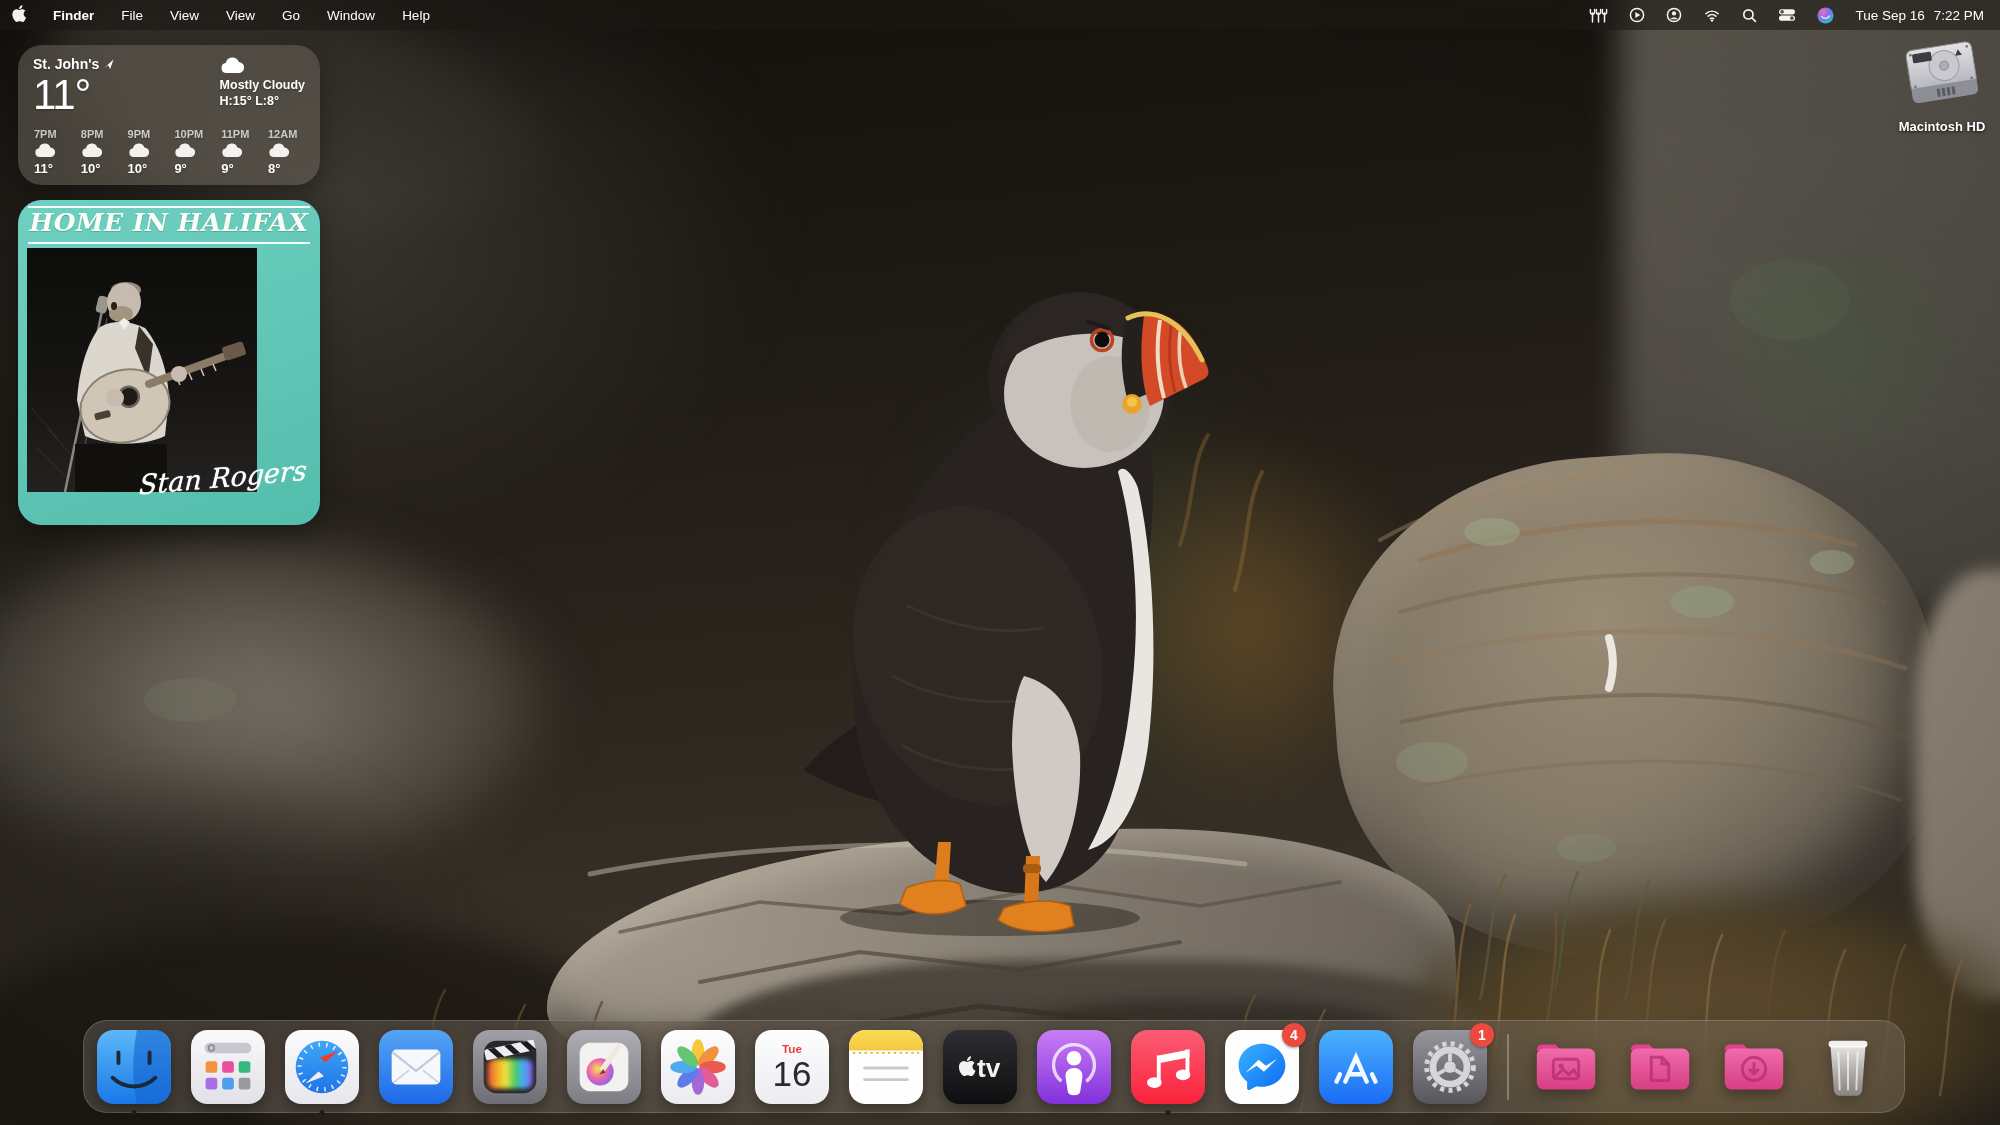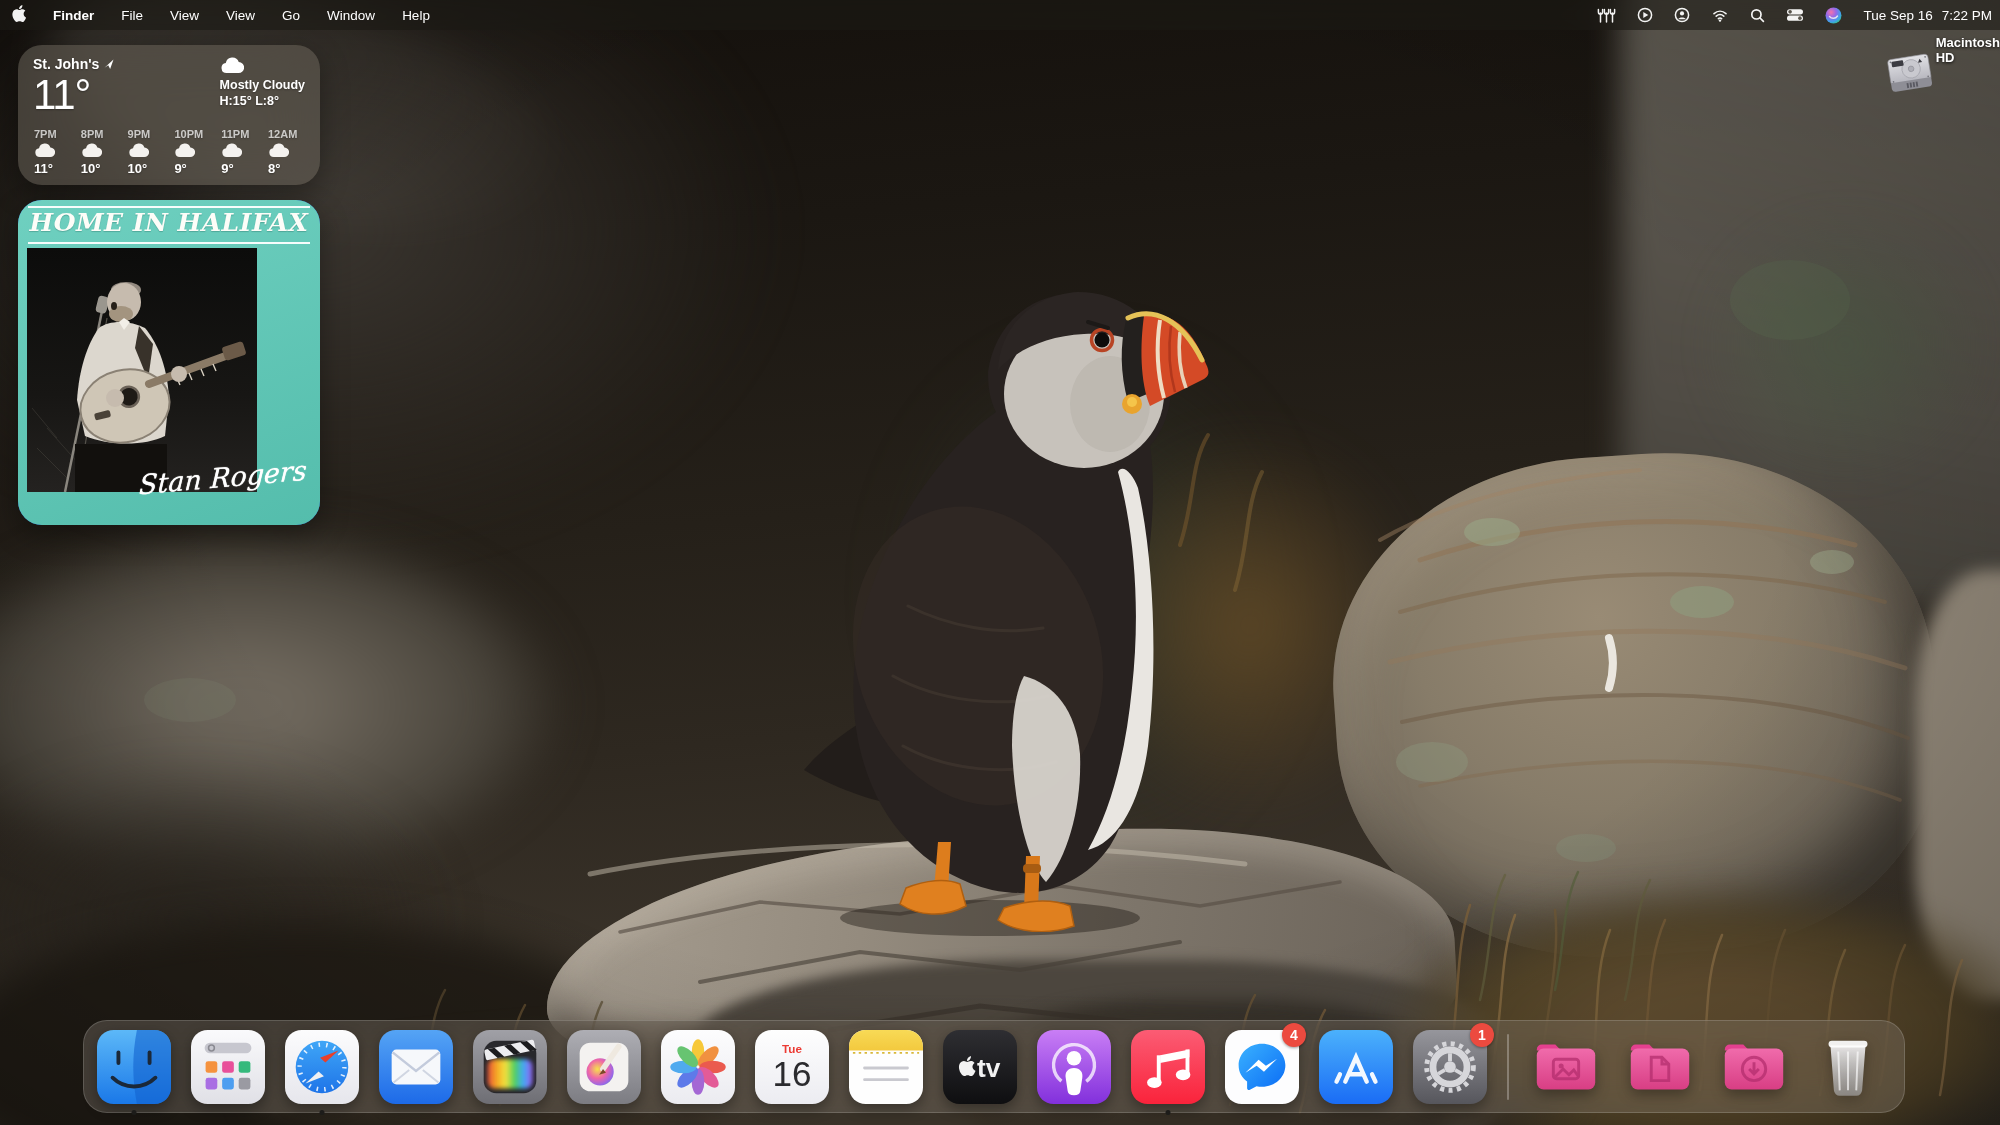--- a/index.html
+++ b/index.html
@@ -28,21 +28,21 @@
   .grass-strip{left:250px;top:1030px;width:1320px;height:130px;background:#3d3428;filter:blur(16px);opacity:.8;}
   .vignette{position:absolute;inset:0;background:radial-gradient(ellipse at 50% 45%,rgba(0,0,0,0) 55%,rgba(0,0,0,.28) 100%);}
   .wp-detail{position:absolute;inset:0;}
   .puffin{position:absolute;left:788px;top:276px;width:452px;height:656px;}
 
   
   .menubar{position:absolute;left:0;top:0;width:2000px;height:30px;background:rgba(28,25,20,.58);backdrop-filter:blur(22px);display:flex;align-items:center;justify-content:space-between;color:#fff;font-size:13.5px;z-index:40;}
   .mb-left{display:flex;align-items:center;gap:27px;padding-left:12px;}
   .mb-left .mi{opacity:.95;}
   .mb-app{font-weight:700;}
-  .mb-right{display:flex;align-items:center;gap:21px;padding-right:8px;}
+  .mb-right{display:flex;align-items:center;gap:21px;padding-right:16px;}
   .mb-right .sicon{display:flex;align-items:center;opacity:.95;}
   .mb-clock{display:flex;gap:9px;font-weight:500;}
 
   
   .widget{position:absolute;border-radius:24px;overflow:hidden;z-index:30;box-shadow:0 10px 28px rgba(0,0,0,.35);}
   .weather{left:18px;top:45px;width:302px;height:140px;background:rgba(108,102,92,.52);backdrop-filter:blur(26px) saturate(1.3);color:#fff;padding:11px 15px 9px;box-sizing:border-box;display:flex;flex-direction:column;text-shadow:0 1px 2px rgba(0,0,0,.3);}
   .w-loc{display:flex;align-items:center;gap:4px;font-size:14px;font-weight:600;}
   .w-temp{font-size:42px;font-weight:300;line-height:1.0;margin-top:2px;letter-spacing:-1px;}
   .w-right{position:absolute;right:15px;top:12px;display:flex;flex-direction:column;align-items:flex-start;font-size:12.5px;font-weight:600;line-height:16px;}
   .w-right .wcloud-big{margin-bottom:3px;}
@@ -53,21 +53,21 @@
 
   .music{left:18px;top:200px;width:302px;height:325px;background:#1d4ed8;}
   .album{position:absolute;inset:0;background:linear-gradient(160deg,#6fd0c0,#54bdac);}
   .album-title{position:absolute;left:0;right:0;top:8px;text-align:center;font-family:"DejaVu Serif",serif;font-style:italic;font-weight:700;font-size:25px;color:#fdfdf8;letter-spacing:.5px;text-shadow:0 1px 1px rgba(0,60,50,.25);}
   .album-rule-t{position:absolute;left:10px;right:10px;top:6px;height:1.5px;background:rgba(255,255,255,.95);}
   .album-rule-b{position:absolute;left:10px;right:10px;top:42px;height:1.5px;background:rgba(255,255,255,.95);}
   .album-photo{position:absolute;left:9px;top:48px;width:230px;height:244px;background:#141413;}
   .album-signature{position:absolute;right:8px;bottom:32px;width:178px;text-align:center;font-family:"DejaVu Serif",serif;font-style:italic;font-size:27px;color:#fff;transform:rotate(-5deg) skewX(-8deg);text-shadow:0 0 1px #fff;z-index:3;}
 
   
-  .desk-icon{position:absolute;width:116px;display:flex;flex-direction:row;z-index:20;}
+  .desk-icon{position:absolute;width:116px;display:flex;flex-direction:column;align-items:center;z-index:20;}
   .di-mac{left:1884px;top:32px;}
   .di-ext{left:1884px;top:160px;}
   .di-img{width:84px;height:84px;}
   .di-label{margin-top:3px;font-size:13px;font-weight:700;color:#fff;text-shadow:0 1px 3px rgba(0,0,0,.85);}
 
   
   .dock{position:absolute;left:83px;top:1020px;width:1822px;height:93px;background:rgba(118,112,104,.42);backdrop-filter:blur(28px) saturate(1.4);border:1px solid rgba(255,255,255,.16);border-radius:24px;display:flex;align-items:center;gap:20px;padding:0 13px;box-sizing:border-box;z-index:35;}
   .dock-item{position:relative;width:74px;height:74px;flex:0 0 auto;}
   .dock-item svg{width:74px;height:74px;filter:drop-shadow(0 5px 7px rgba(0,0,0,.35));}
   .dock-divider{width:2px;height:66px;background:rgba(255,255,255,.28);border-radius:1px;flex:0 0 auto;}

